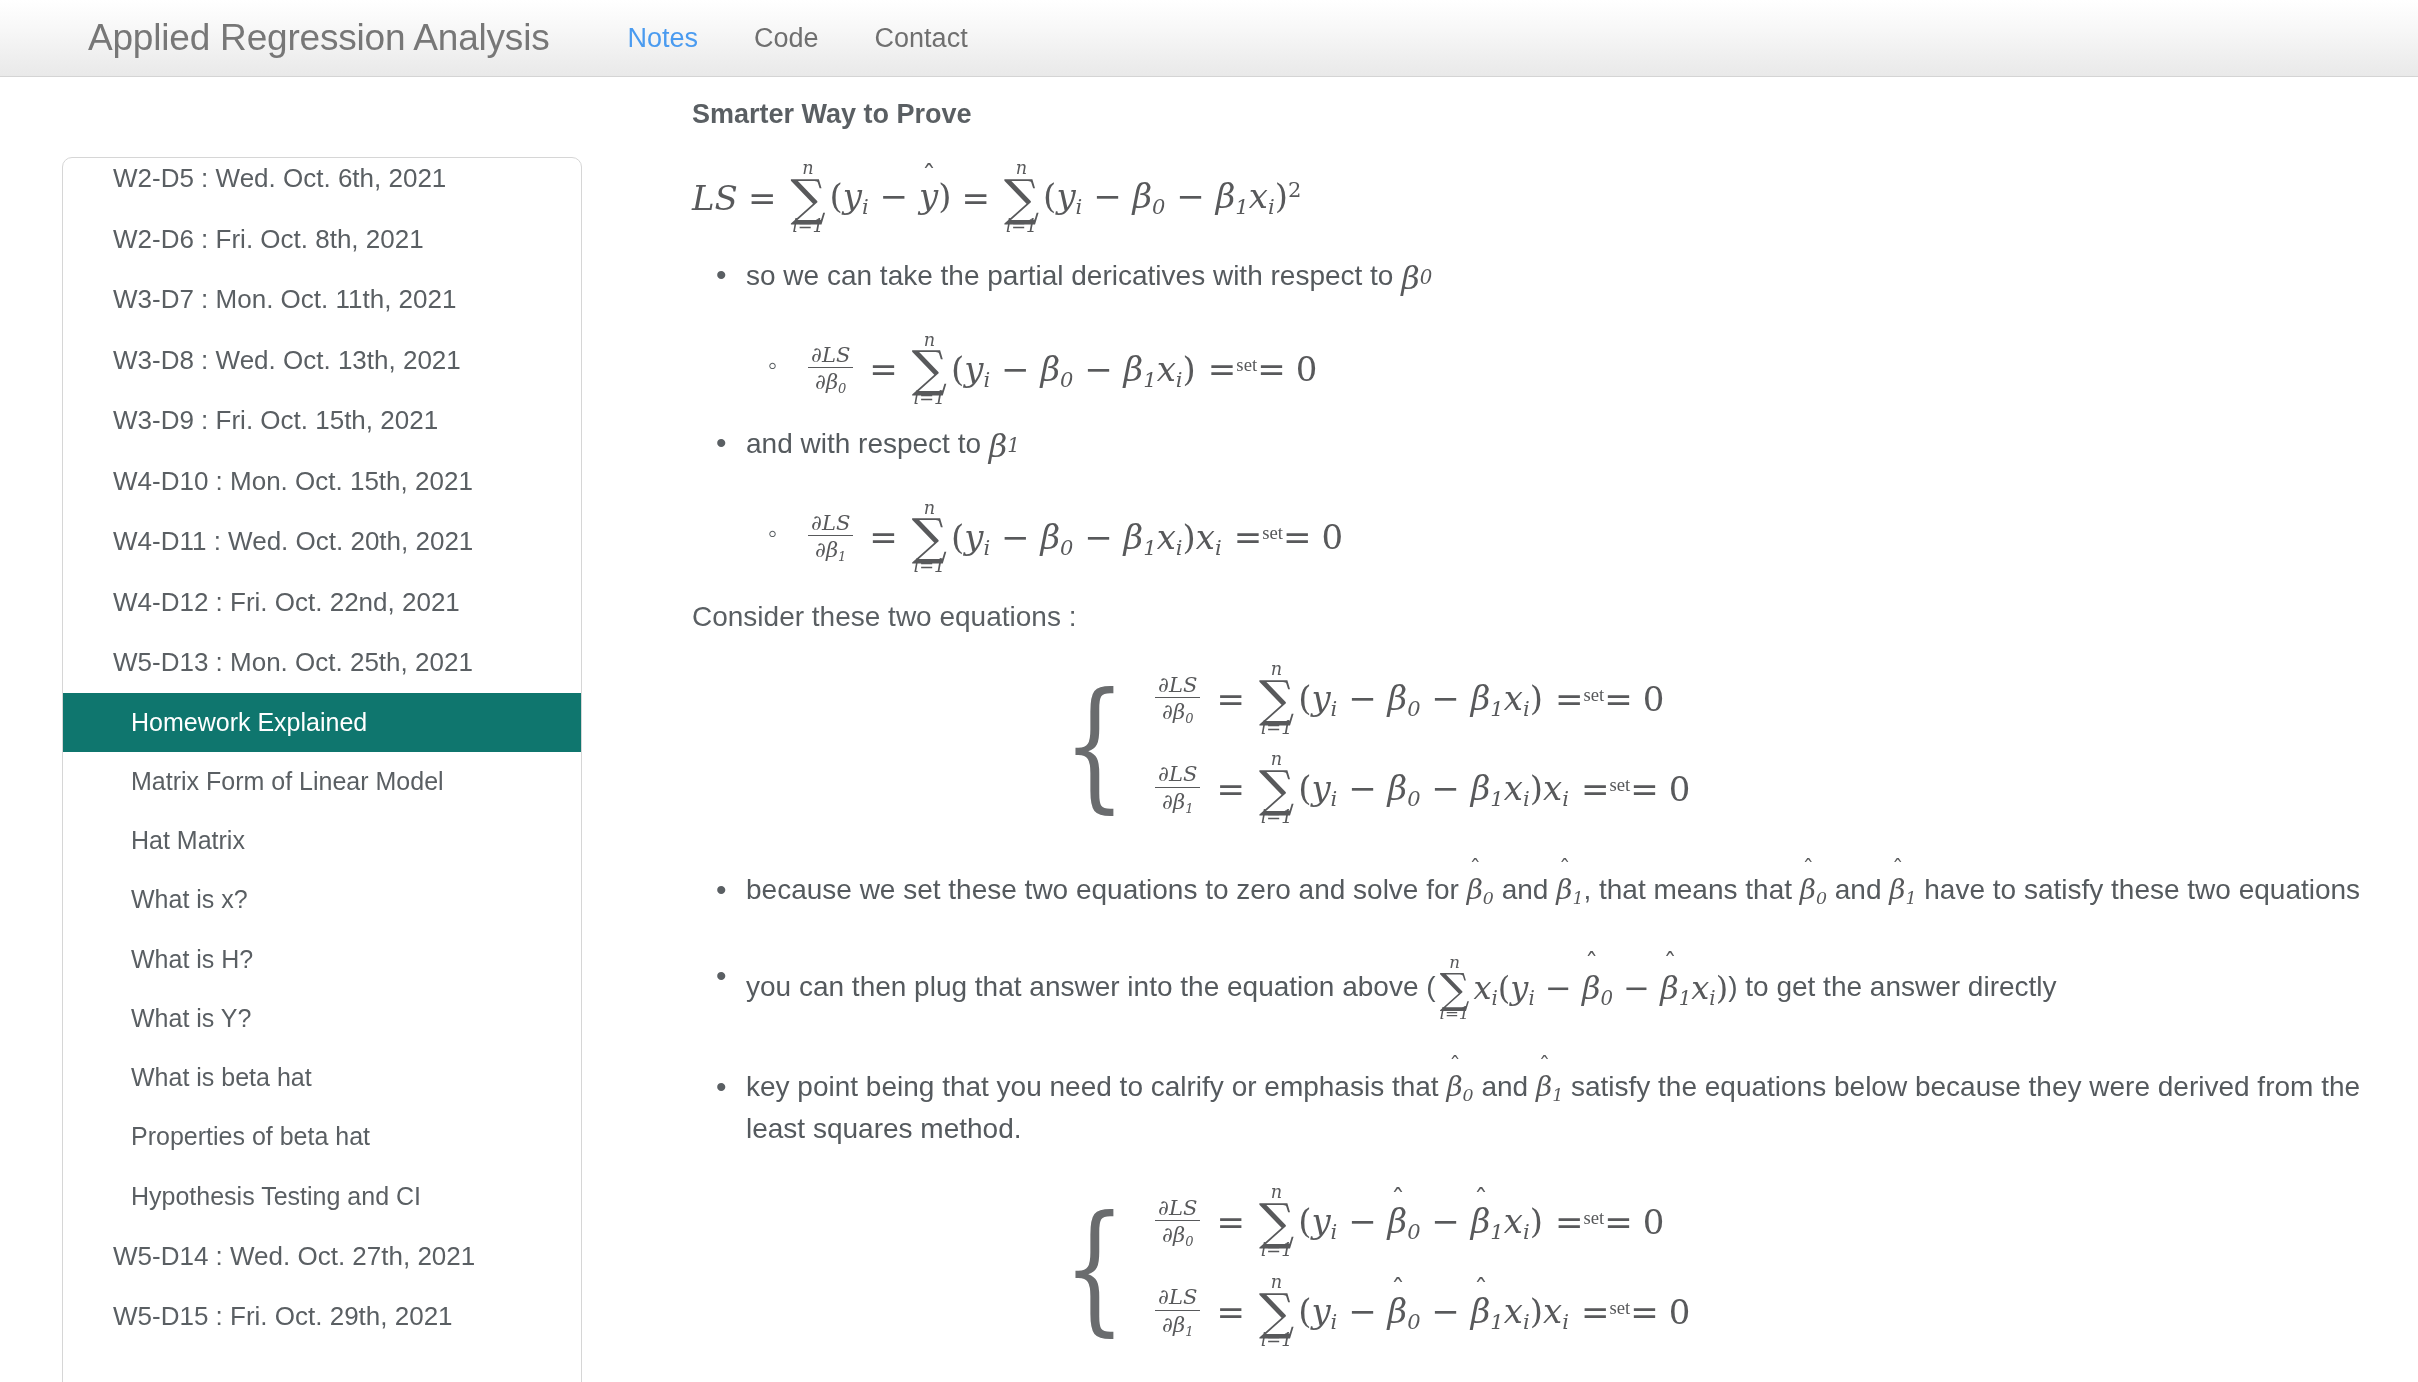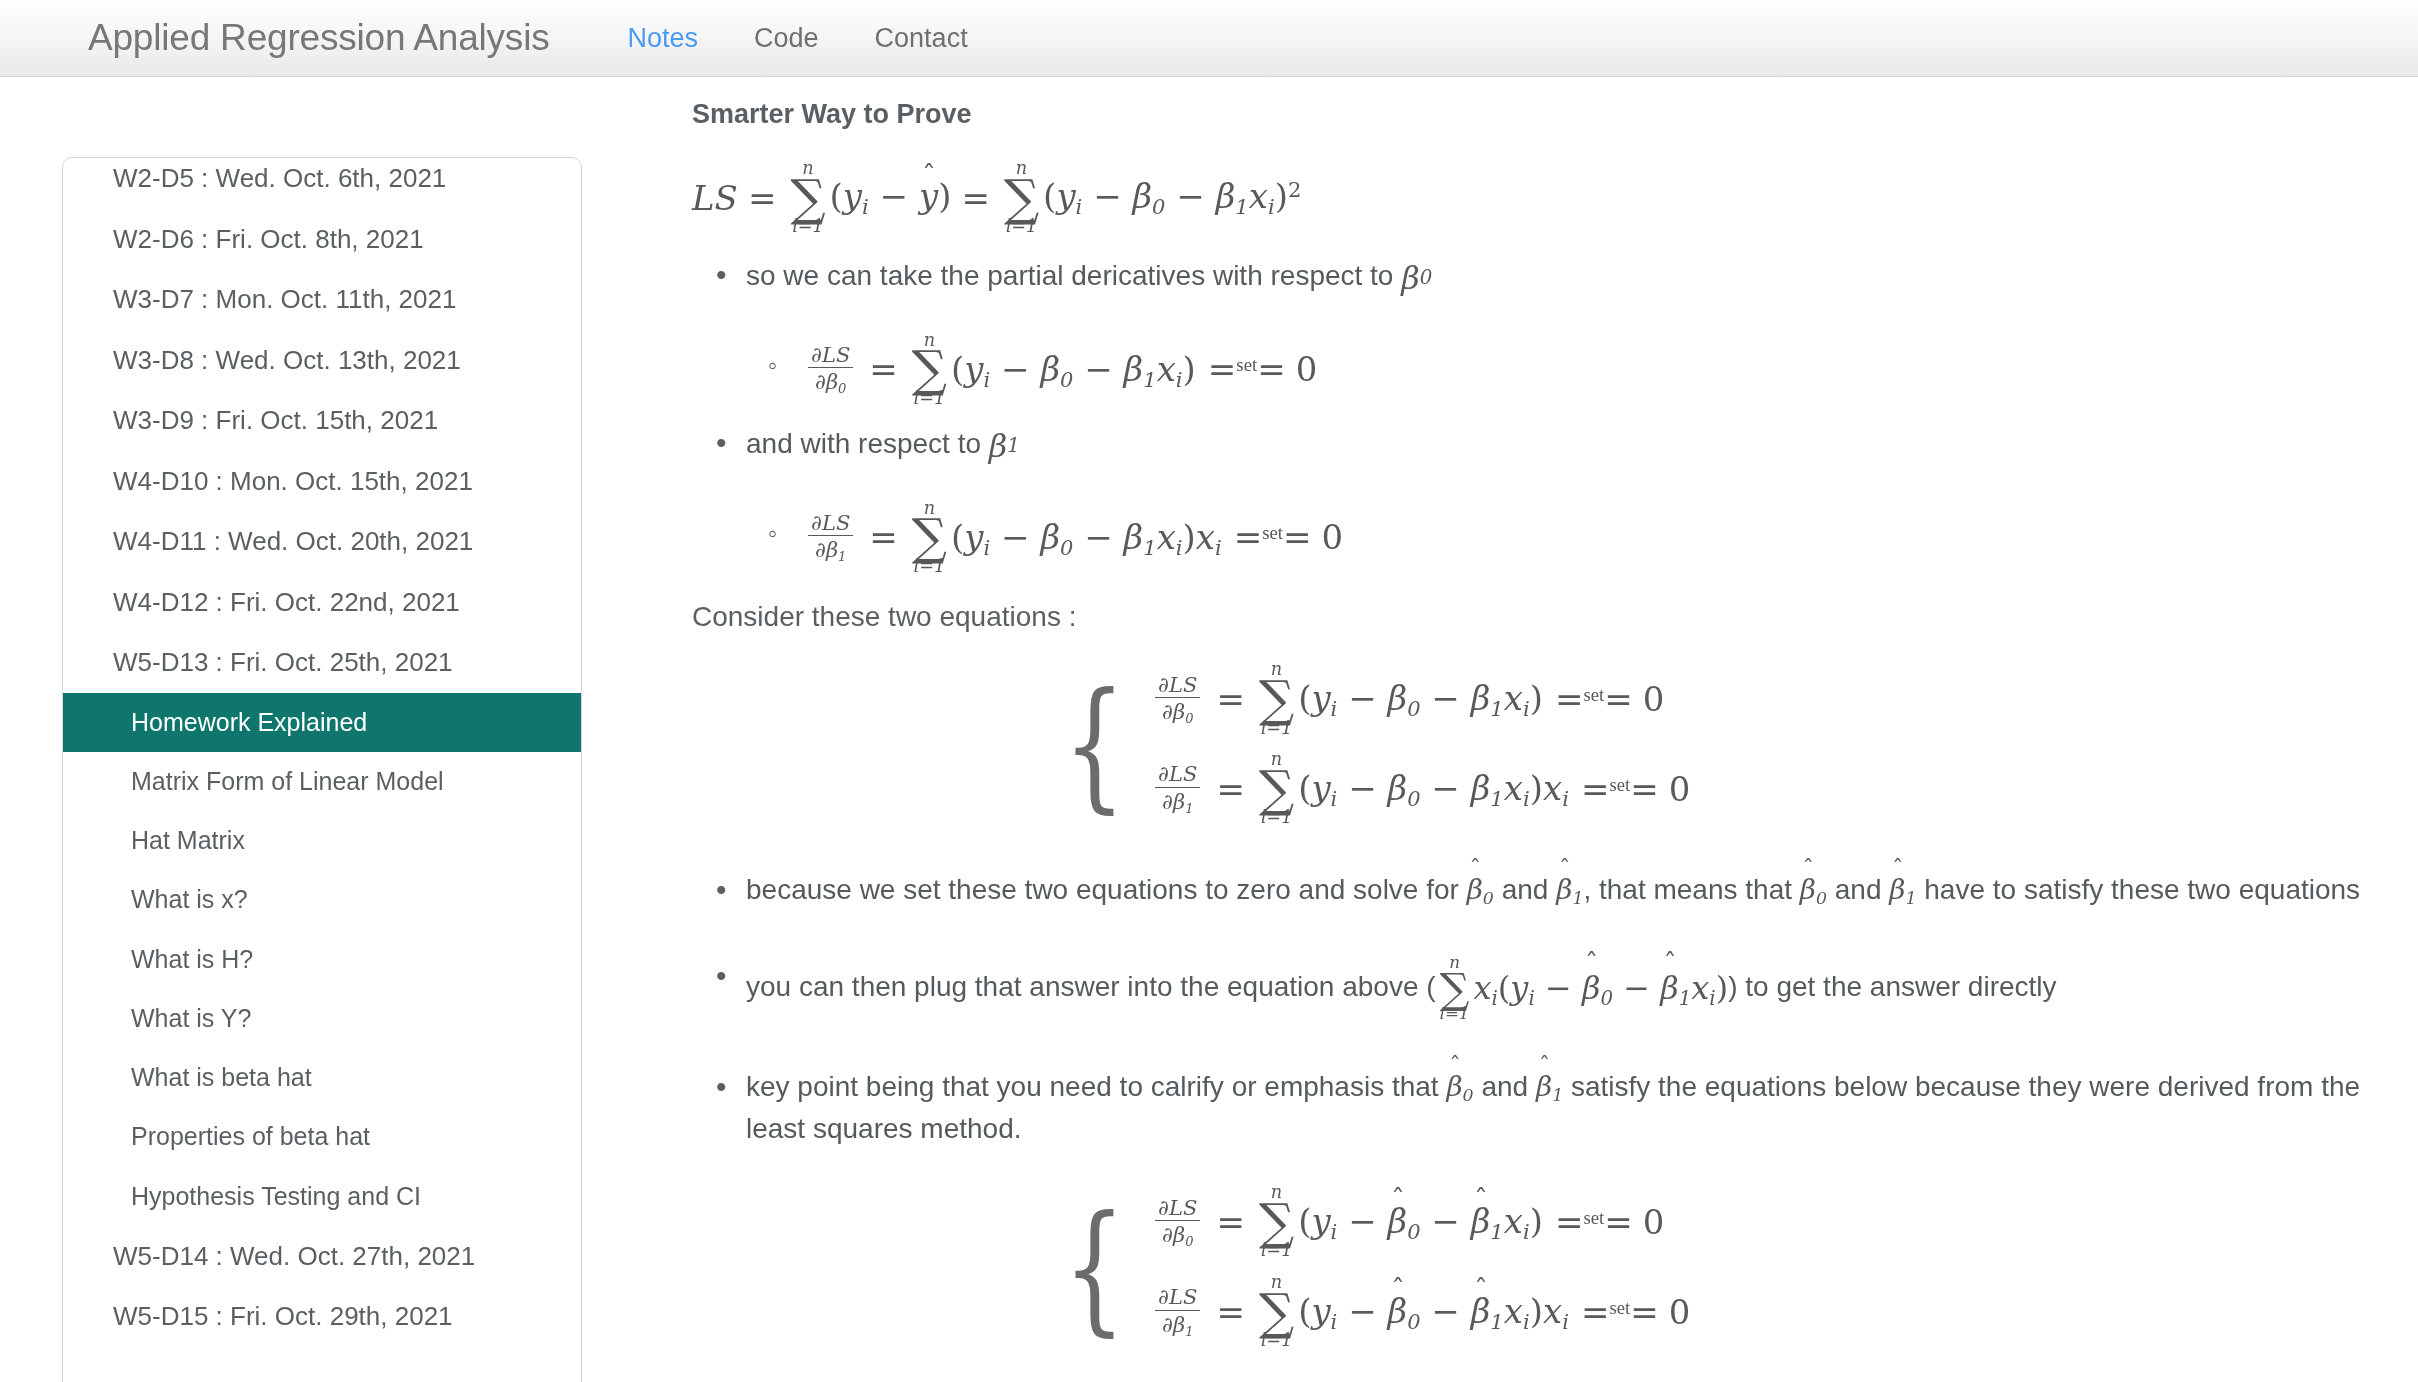--- a/index.html
+++ b/index.html
@@ -297,21 +297,21 @@
   <div class="sidebar-wrap">
     <div class="sidebar">
       <div class="side-item clipped"><span class="side-label">W2-D5 : Wed. Oct. 6th, 2021</span></div>
       <div class="side-item"><span class="side-label">W2-D6 : Fri. Oct. 8th, 2021</span></div>
       <div class="side-item"><span class="side-label">W3-D7 : Mon. Oct. 11th, 2021</span></div>
       <div class="side-item"><span class="side-label">W3-D8 : Wed. Oct. 13th, 2021</span></div>
       <div class="side-item"><span class="side-label">W3-D9 : Fri. Oct. 15th, 2021</span></div>
       <div class="side-item"><span class="side-label">W4-D10 : Mon. Oct. 15th, 2021</span></div>
       <div class="side-item"><span class="side-label">W4-D11 : Wed. Oct. 20th, 2021</span></div>
       <div class="side-item"><span class="side-label">W4-D12 : Fri. Oct. 22nd, 2021</span></div>
-      <div class="side-item"><span class="side-label">W5-D13 : Fri. Oct. 25th, 2021</span></div>
+      <div class="side-item"><span class="side-label">W5-D13 : Mon. Oct. 25th, 2021</span></div>
       <div class="side-item sub active"><span class="side-label">Homework Explained</span></div>
       <div class="side-item sub"><span class="side-label">Matrix Form of Linear Model</span></div>
       <div class="side-item sub"><span class="side-label">Hat Matrix</span></div>
       <div class="side-item sub"><span class="side-label">What is x?</span></div>
       <div class="side-item sub"><span class="side-label">What is H?</span></div>
       <div class="side-item sub"><span class="side-label">What is Y?</span></div>
       <div class="side-item sub"><span class="side-label">What is beta hat</span></div>
       <div class="side-item sub"><span class="side-label">Properties of beta hat</span></div>
       <div class="side-item sub"><span class="side-label">Hypothesis Testing and CI</span></div>
       <div class="side-item"><span class="side-label">W5-D14 : Wed. Oct. 27th, 2021</span></div>

